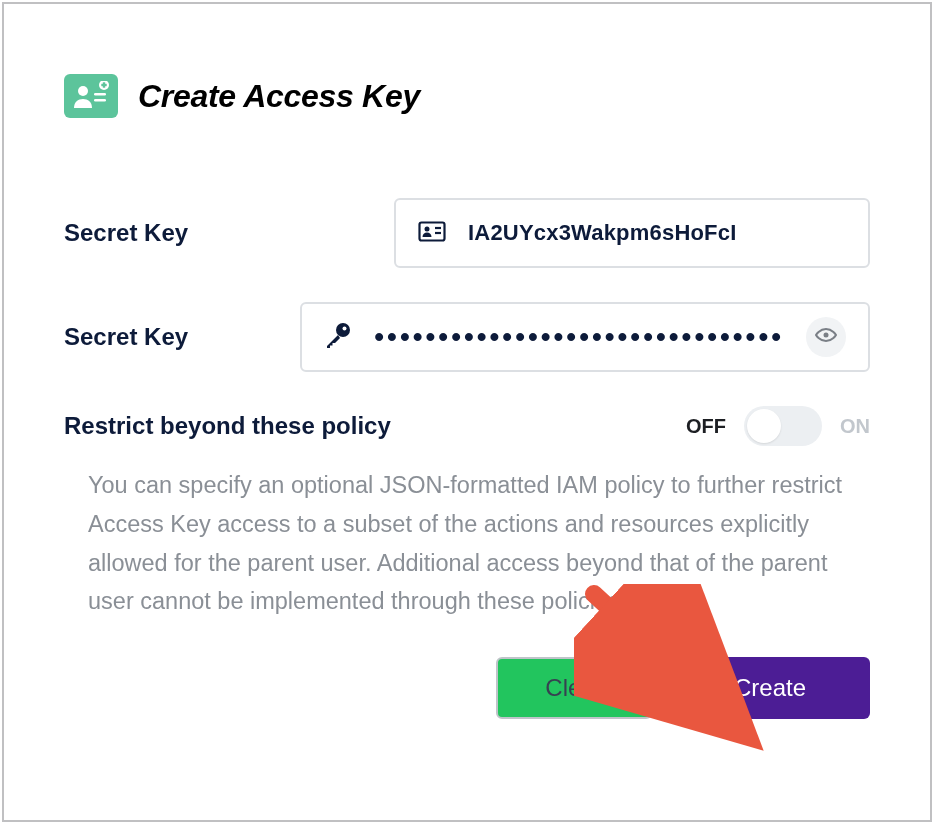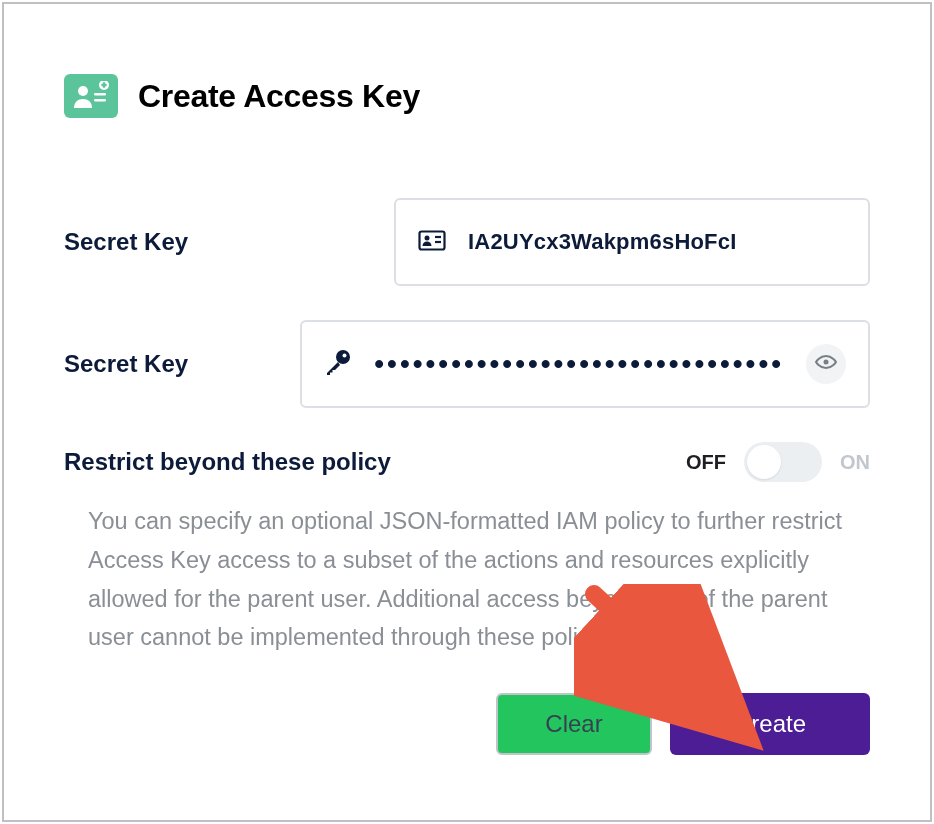--- a/index.html
+++ b/index.html
@@ -33,37 +33,38 @@
       display: flex;
       align-items: center;
       justify-content: center;
     }
     .badge-icon-wrap svg { width: 40px; height: 30px; }
     h1 {
       font-size: 32px;
       font-weight: 800;
       color: #000;
       letter-spacing: -0.3px;
+      font-style: italic;
     }
     .row {
       display: flex;
       align-items: center;
       margin-bottom: 34px;
     }
     .label {
       width: 330px;
       font-size: 24px;
       font-weight: 700;
       color: #0d1b3a;
     }
     .field {
       flex: 1;
       border: 2px solid #dcdfe3;
       border-radius: 6px;
-      height: 88px;
+      height: 70px;
       display: flex;
       align-items: center;
       padding: 0 22px;
       gap: 22px;
       position: relative;
     }
     .field .icon { flex: 0 0 auto; color: #0d1b3a; }
     .field .value {
       font-size: 22px;
       font-weight: 700;

